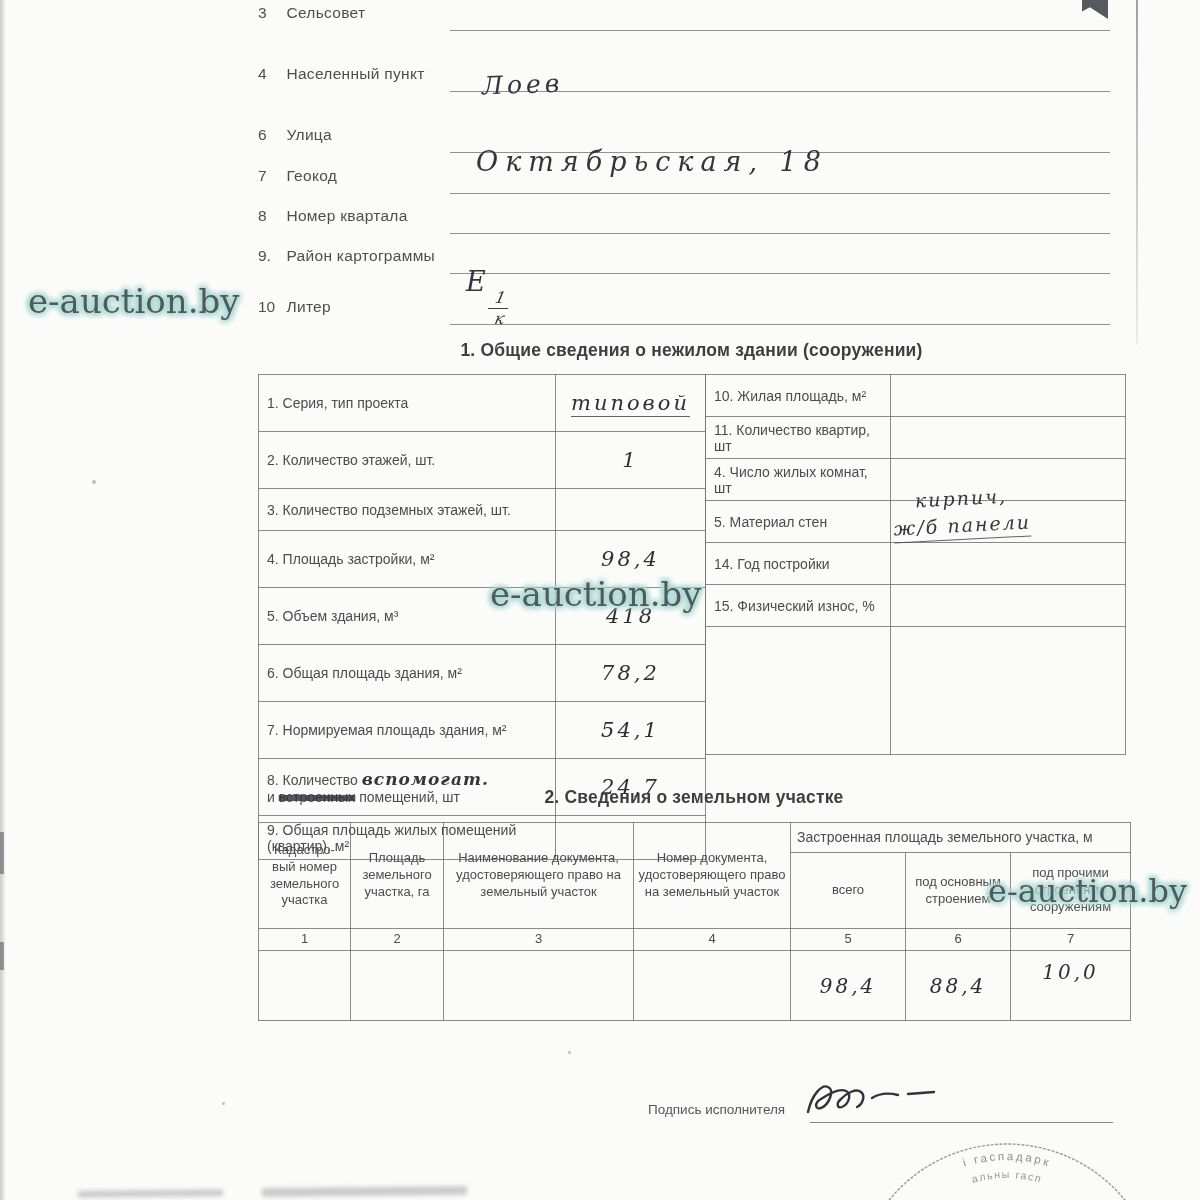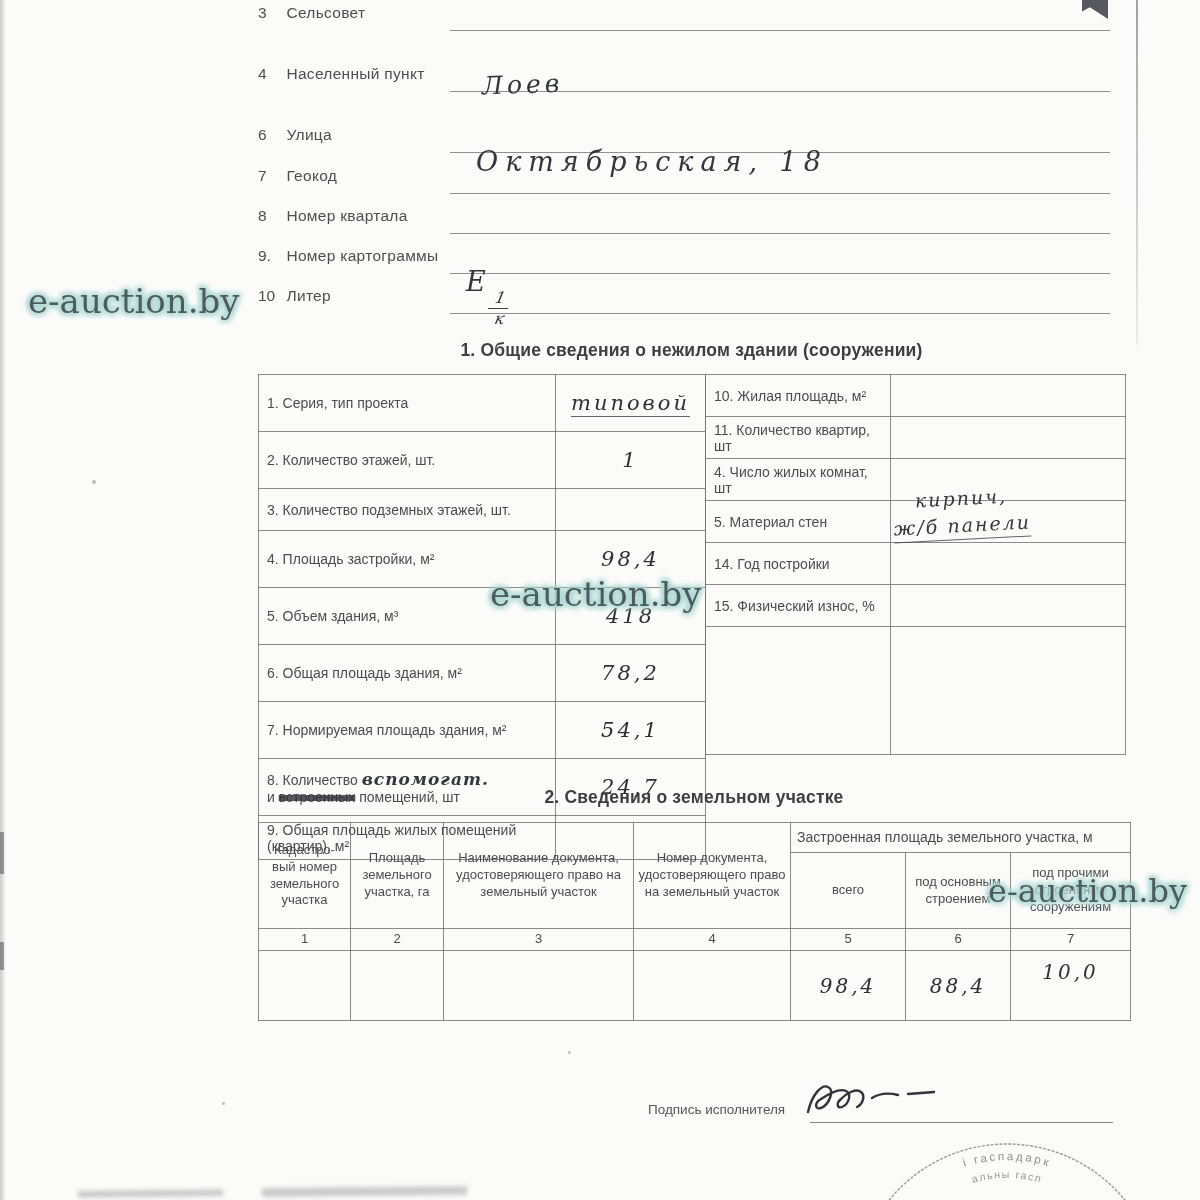--- a/index.html
+++ b/index.html
@@ -112,24 +112,24 @@
     <span class="flabel">Геокод</span>
     <span class="fline"></span>
   </div>
   <div class="field" style="top:207px;">
     <span class="fnum">8</span>
     <span class="flabel">Номер квартала</span>
     <span class="fline"></span>
   </div>
   <div class="field" style="top:247px;">
     <span class="fnum">9.</span>
-    <span class="flabel">Номер картограммы</span>
-    <span class="fline"></span>
-  </div>
-  <div class="field" style="top:287px;">
+    <span class="flabel">Район картограммы</span>
+    <span class="fline"></span>
+  </div>
+  <div class="field" style="top:298px;">
     <span class="fnum">10</span>
     <span class="flabel">Литер</span>
     <span class="fline"></span>
   </div>
 
   <div class="hw hw-abs" style="left:482px;top:70px;font-size:25px;letter-spacing:4px;transform:rotate(-2deg);">Лоев</div>
   <div class="hw hw-abs" style="left:476px;top:106px;font-size:27px;letter-spacing:7px;margin-top:40px;">Октябрьская, 18</div>
   <div class="hw hw-abs" style="left:466px;top:266px;font-size:27px;">
     <span>Е</span><span class="frac">
         <span class="frac-top">1</span>

